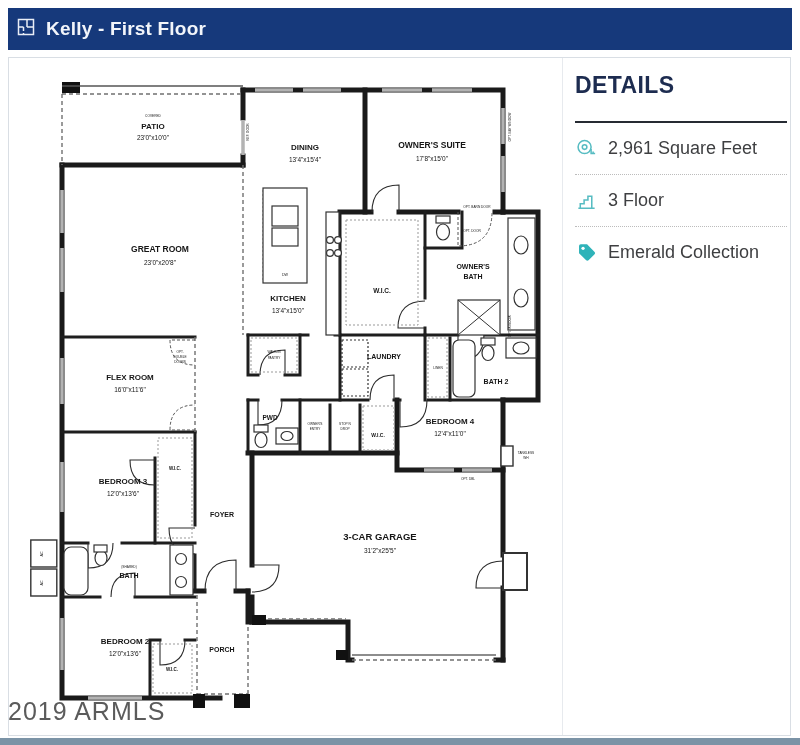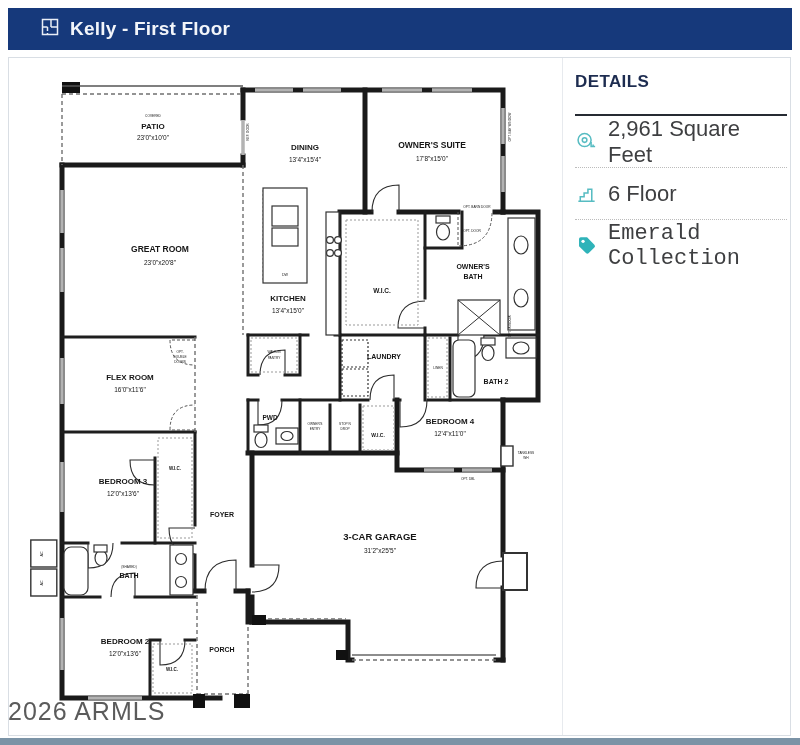--- a/index.html
+++ b/index.html
@@ -1,28 +1,28 @@
 <!DOCTYPE html>
 <html><head>
 <meta charset="utf-8">
 <style>
   html,body{margin:0;padding:0;background:#fff;width:800px;height:745px;overflow:hidden;
     font-family:"Liberation Sans",sans-serif;}
   .topbar{position:absolute;left:8px;top:8px;width:784px;height:42px;background:#16397b;
-    display:flex;align-items:center;padding-left:32px;box-sizing:border-box;gap:10px;}
+    display:flex;align-items:center;padding-left:8px;box-sizing:border-box;gap:10px;}
   .topbar .title{color:#f2f5fa;font-size:19px;font-weight:700;letter-spacing:.2px;}
   .content{position:absolute;left:8px;top:57px;width:783px;height:679px;background:#fff;
     border:1px solid #d9dee4;box-sizing:border-box;}
   .bottomband{position:absolute;left:0;top:738px;width:800px;height:7px;background:#7b93a6;}
   .details{position:absolute;left:575px;top:72px;width:212px;}
-  .details h2{margin:0;font-size:17px;font-weight:700;color:#1d2c50;letter-spacing:.4px;}
+  .details h2{margin:0;font-size:23px;font-weight:700;color:#1d2c50;letter-spacing:.4px;}
   .details .rule{height:2px;background:#262b33;margin-top:22px;}
   .drow{height:51px;display:flex;align-items:center;gap:10px;border-bottom:1px dotted #bcbcbc;}
-  .drow:last-child{border-bottom:none;font-family:Liberation Mono, monospace;}
-  .drow .dlabel{font-size:22px;color:#3e3f41;}
+  .drow:last-child{border-bottom:none;}
+  .drow .dlabel{font-size:18px;color:#3e3f41;text-align:center;}
   .drow .icon{width:23px;height:23px;flex:0 0 23px;display:inline-block;}
   .watermark{position:absolute;left:8px;top:697px;font-size:25px;color:#4a4a4a;
     letter-spacing:1px;opacity:.9;}
   .divider{position:absolute;left:562px;top:58px;width:1px;height:677px;background:#e7eaee;}
   svg.plan{position:absolute;left:30px;top:70px;}
   svg.plan text{text-anchor:middle;fill:#151515;font-family:"Liberation Sans",sans-serif;}
   .rn{font-size:8px;font-weight:700;}
   .rnl{font-size:8.5px;font-weight:700;}
   .rnx{font-size:9.5px;font-weight:700;}
   .rd{font-size:6.5px;}
@@ -273,32 +273,32 @@
     </span>
     <span class="dlabel">2,961 Square Feet</span>
   </div>
 
   <div class="drow">
     <span class="icon">
       <svg viewBox="0 0 24 24" width="23" height="23" fill="none" stroke="#57bcc2" stroke-width="1.6">
         <path d="M3.5,20 H20.5 M5.5,20 V15.5 H9.5 V11.5 H13.5 V7.5 H17.5 V20"></path>
       </svg>
     </span>
-    <span class="dlabel">6 Floor</span>
+    <span class="dlabel">3 Floor</span>
   </div>
 
 
 
 
 
   <div class="drow">
     <span class="icon">
       <svg viewBox="0 0 24 24" width="23" height="23">
         <path d="M12.6,3.5 L20.2,11.1 a2.1,2.1 0 0 1 0,3 L14.4,19.9 a2.1,2.1 0 0 1 -3,0 L4.2,12.7 V5.3 a1.8,1.8 0 0 1 1.8,-1.8 z" fill="#2fb3b9"></path>
         <circle cx="8.4" cy="7.6" r="1.7" fill="#ffffff"></circle>
       </svg>
     </span>
     <span class="dlabel">Emerald Collection</span>
   </div>
 </div>
 
-<div class="watermark">2026 ARMLS</div>
+<div class="watermark">2019 ARMLS</div>
 <div class="bottomband"></div>
 
 </body></html>

